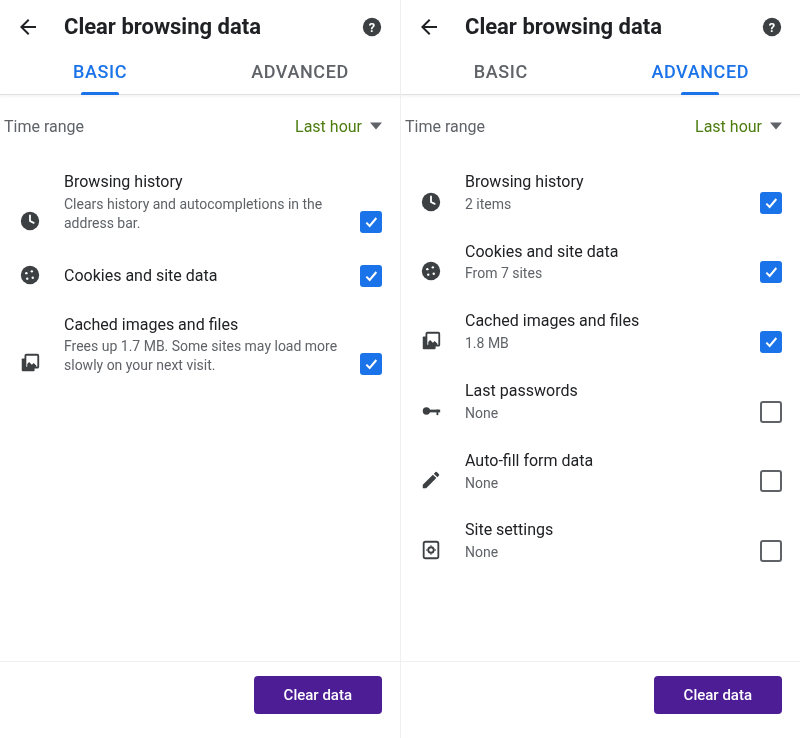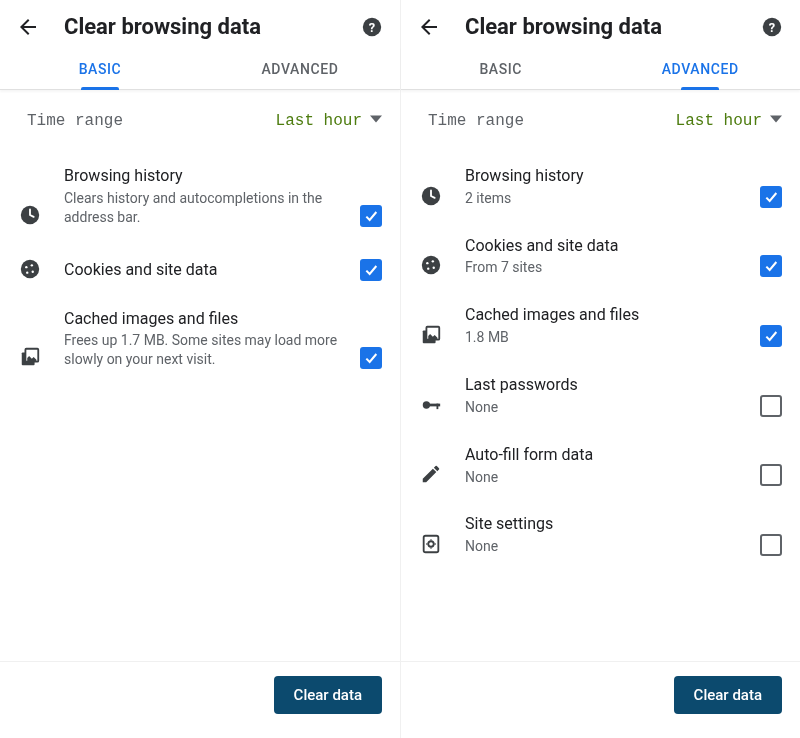--- a/index.html
+++ b/index.html
@@ -41,21 +41,21 @@
 
   .tabs {
     display: flex;
     border-bottom: 1px solid #e0e0e0;
     box-shadow: 0 2px 2px rgba(0,0,0,0.04);
   }
   .tab {
     flex: 1;
     text-align: center;
     padding: 14px 0 12px 0;
-    font-size: 14px;
+    font-size: 18px;
     font-weight: 500;
     letter-spacing: 0.6px;
     color: #5f6368;
     cursor: pointer;
     position: relative;
   }
   .tab.active { color: #1a73e8; }
   .tab.active::after {
     content: "";
     position: absolute;
@@ -64,22 +64,21 @@
     transform: translateX(-50%);
     width: 38px;
     height: 3px;
     background: #1a73e8;
     border-radius: 2px 2px 0 0;
   }
 
   .time-row {
     display: flex;
     align-items: center;
-    padding: 22px 18px 22px 27px;
-    font-family: Liberation Mono, monospace;
+    padding: 22px 18px 22px 4px;
   }
   .time-label {
     flex: 1;
     color: #5f6368;
     font-size: 16px;
   }
   .time-value {
     color: #4d7c0f;
     font-size: 16px;
     margin-right: 8px;
@@ -130,25 +129,25 @@
 
   .footer {
     margin-top: auto;
     padding: 0 18px 24px 0;
     display: flex;
     justify-content: flex-end;
     border-top: 1px solid #f0f0f0;
     padding-top: 14px;
   }
   .clear-btn {
-    background: #0c4a6e;
+    background: #4c1d95;
     color: #fff;
     font-size: 15px;
     font-weight: 500;
-    padding: 10px 20px;
+    padding: 10px 30px;
     border-radius: 4px;
     cursor: pointer;
   }
 </style>
 </head>
 <body>
 
 <div class="pane">
   <div class="header">
     <div class="back-icon">

